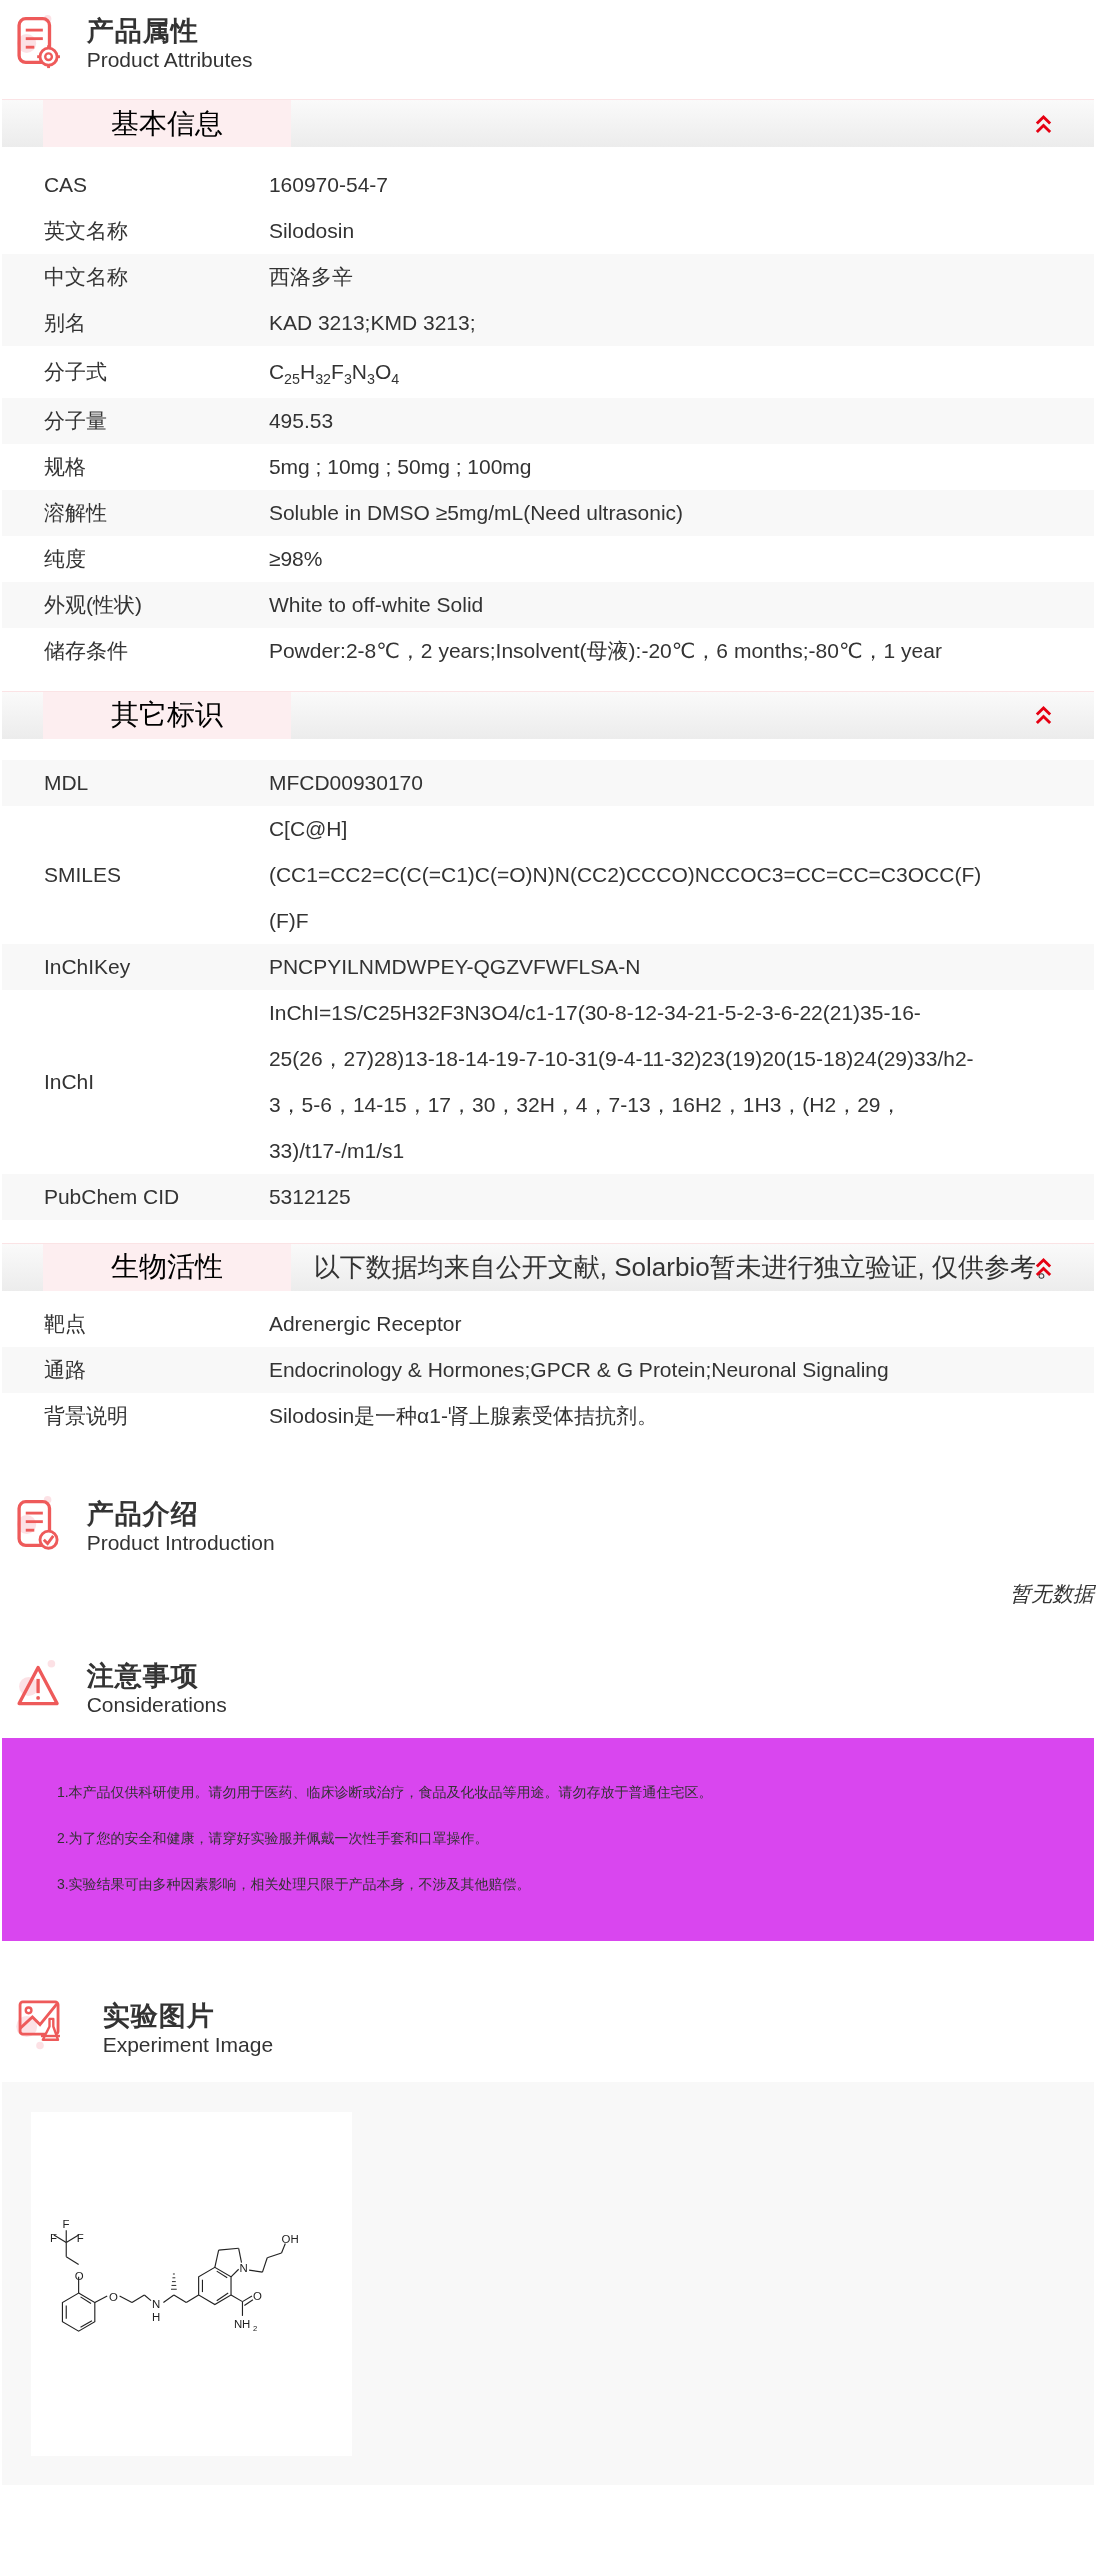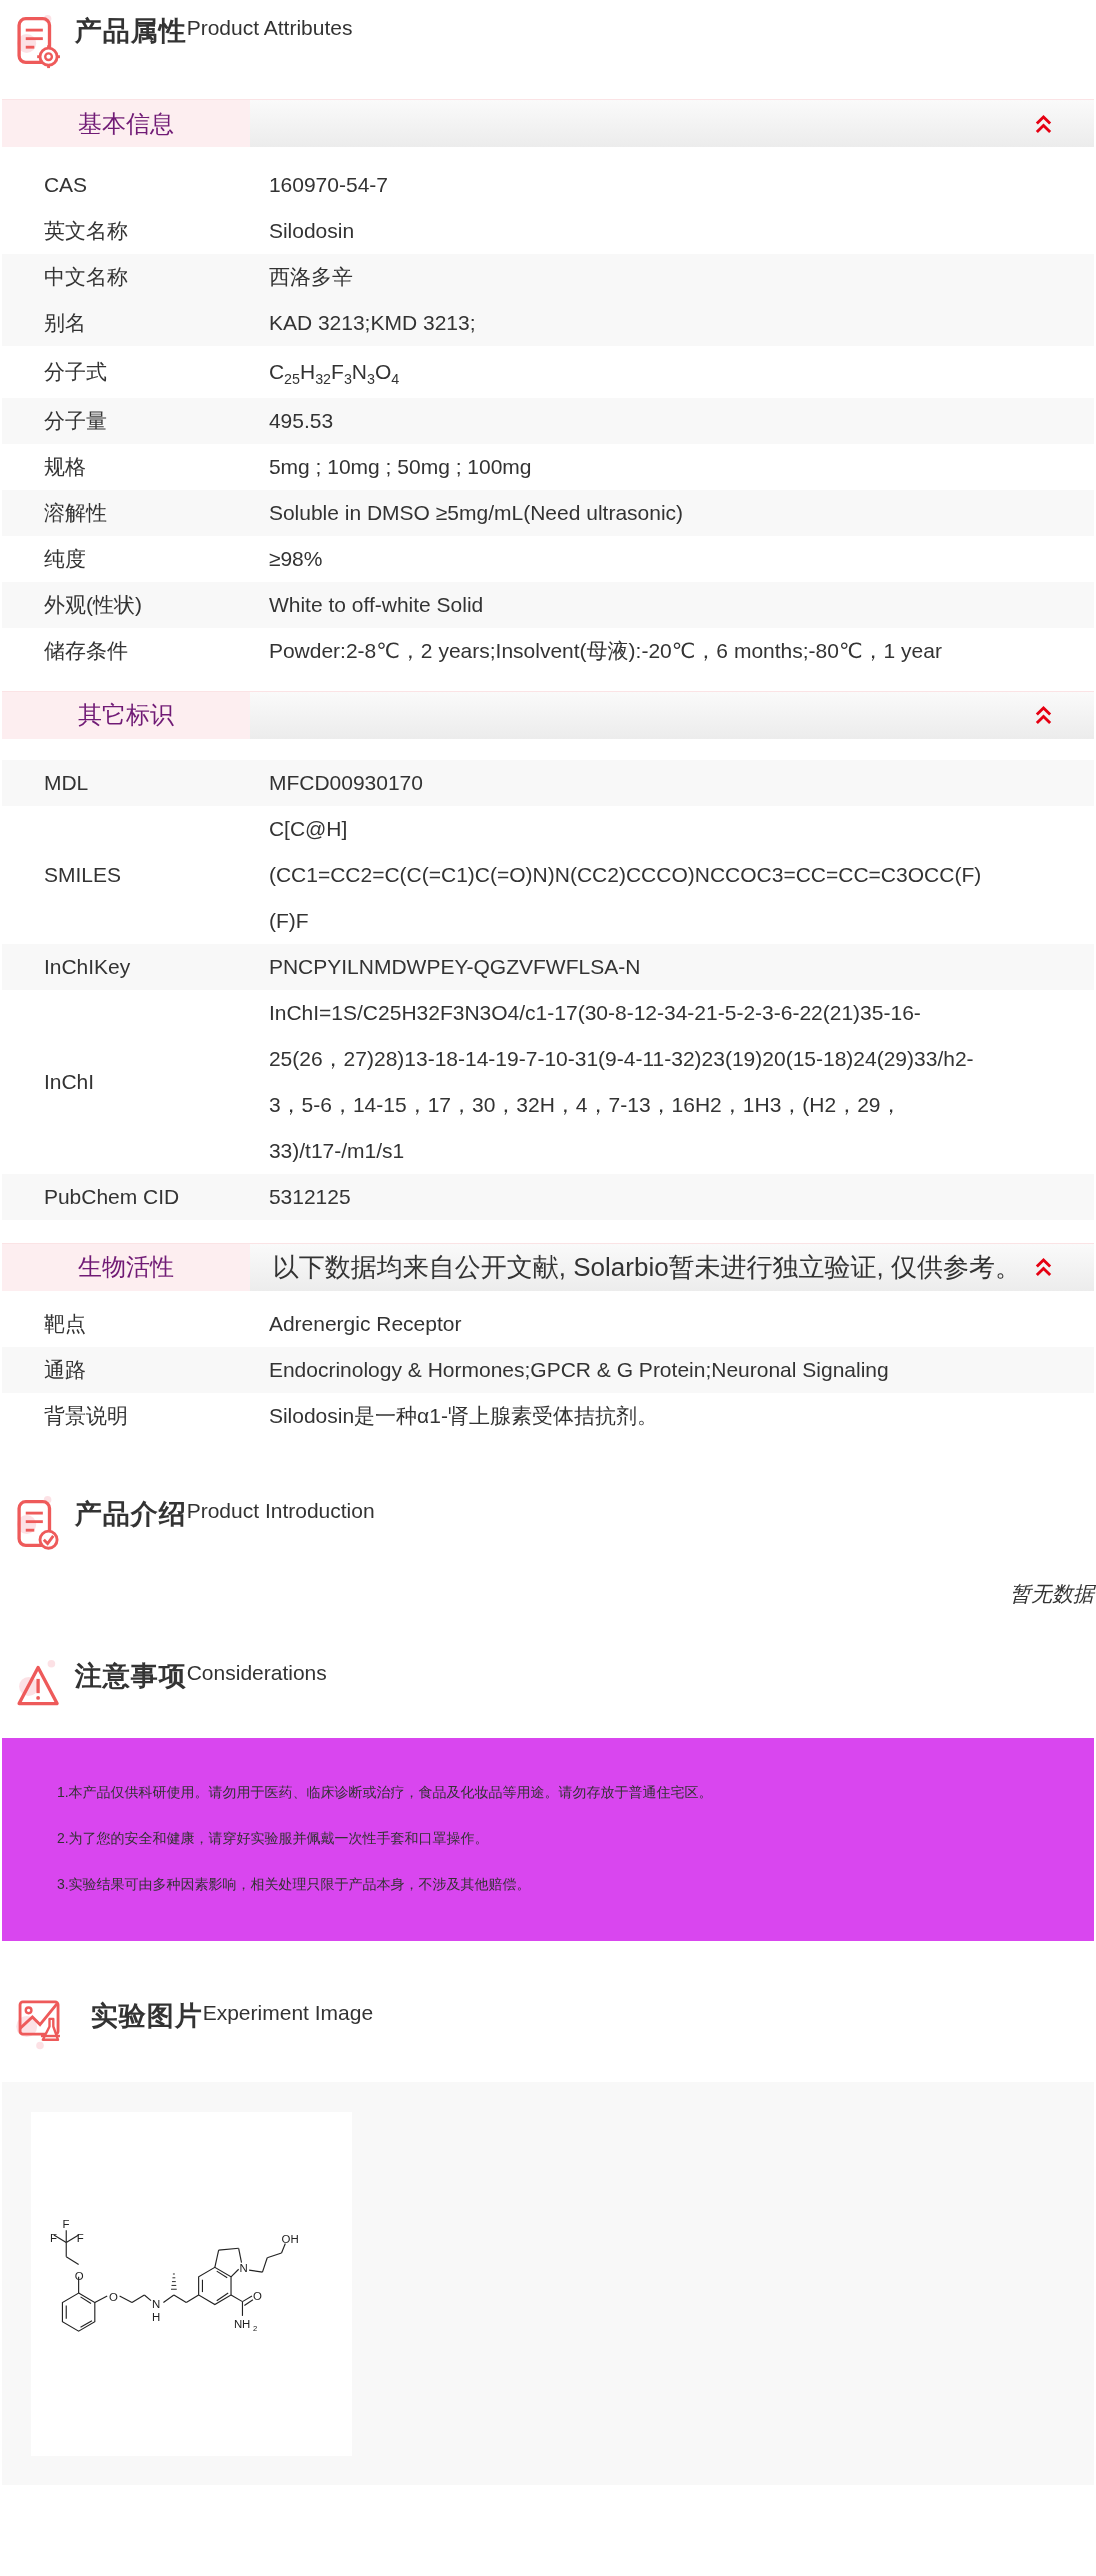--- a/index.html
+++ b/index.html
@@ -14,37 +14,37 @@
   .wrap { width: 1092px; margin-left: 1.9px; }
 
   
   .block-title {
     display: flex; align-items: flex-start;
     height: 67px;
     padding-left: 13.3px;
   }
   .block-title .ico { width: 50px; height: 57px; position: relative; margin-right: 9.5px; flex: 0 0 50px; }
   .block-title .ico svg { position: absolute; left: 0; top: 0; }
-  .block-title .txt { display: flex; padding-top: 1.9px; }
+  .block-title .txt { display: flex; flex-direction: column; padding-top: 1.9px; margin-left: 12px; }
   .block-title .zh { font-size: 27px; font-weight: bold; color: #333; line-height: 32px; letter-spacing: 1px; }
   .block-title .en { font-size: 21px; color: #333; line-height: 25px; }
 
   
   .sec-head {
     height: 48px;
     display: flex;
     border-top: 1.9px solid #fbe3e5;
     background: linear-gradient(#fafafa, #ececec);
     position: relative;
   }
   .sec-head .tab {
     width: 248px; flex: 0 0 248px;
     background: #fdeef0;
     display: flex; align-items: center; justify-content: center;
-    color: #701a75; font-size: 24px;
+    color: #000000; font-size: 28px; margin-left: 41px;
   }
   .sec-head .note { flex: 1; display: flex; align-items: center; font-size: 26px; color: #333; padding-left: 1.9px; }
   .sec-head .toggle {
     position: absolute; right: 38px; top: 11.4px; width: 25px; height: 25px;
     display: flex; align-items: center; justify-content: center; cursor: pointer;
   }
 
   
   .rows { padding-top: 14.3px; }
   .row { display: flex; min-height: 46px; align-items: center; font-size: 21px; }

